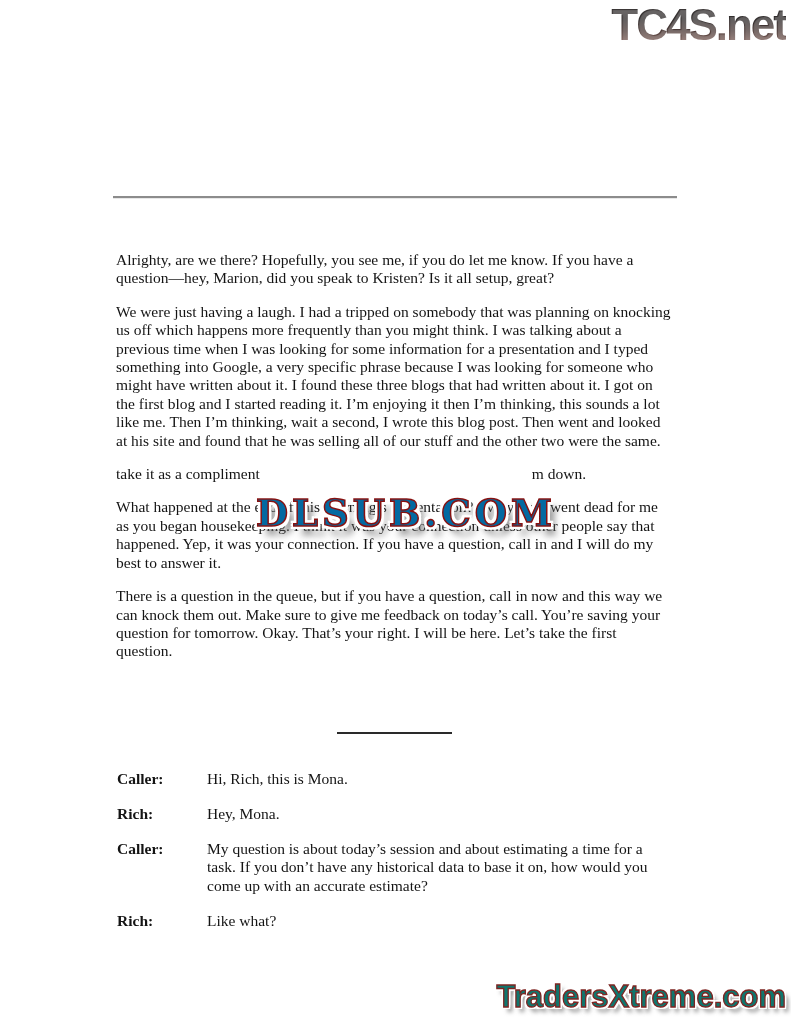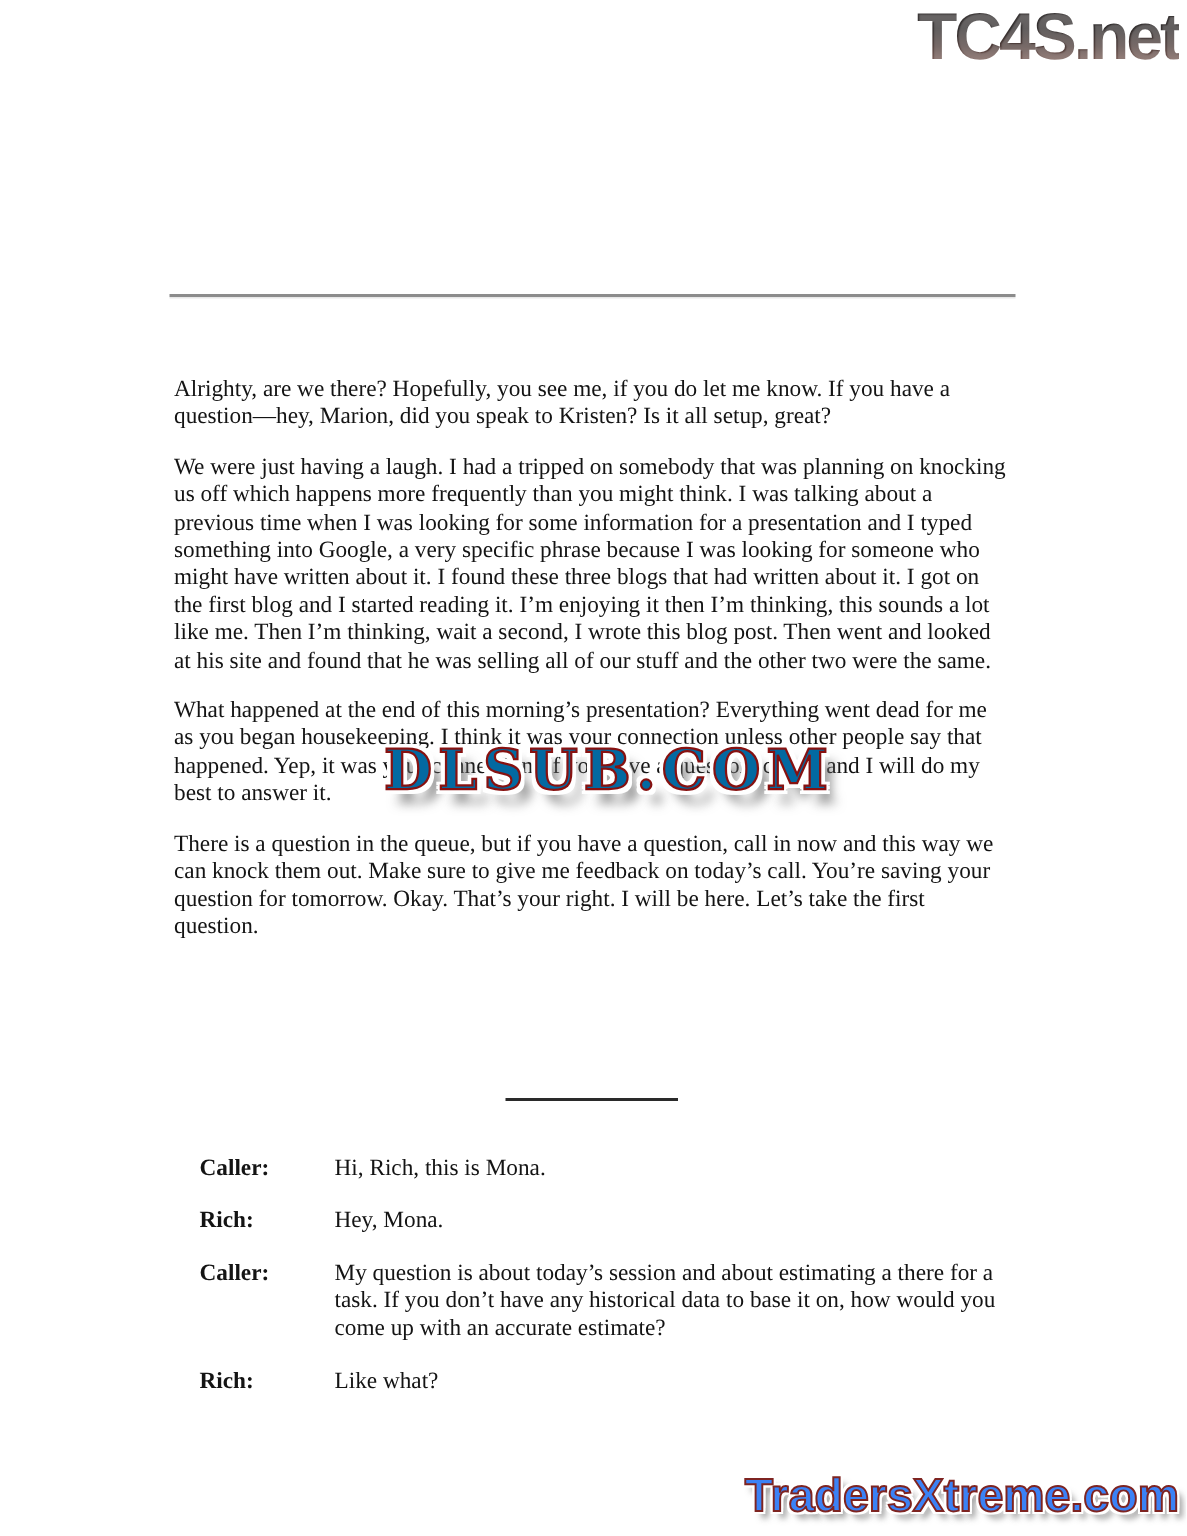--- a/index.html
+++ b/index.html
@@ -58,32 +58,32 @@
     text-shadow:
       -3px 0 0 #fff, 3px 0 0 #fff, 0 -3px 0 #fff, 0 3px 0 #fff,
       -2px -2px 0 #fff, 2px -2px 0 #fff, -2px 2px 0 #fff, 2px 2px 0 #fff,
       -3px -3px 0 #fff, 3px -3px 0 #fff, -3px 3px 0 #fff, 3px 3px 0 #fff,
       7px 9px 7px rgba(110,110,110,0.8);
   }
 
   
   .dialogue{
     position:absolute; top:770px; left:117px; width:580px;
-    font-size:15.5px; line-height:18.4px;margin-left:16px;
+    font-size:15.5px; line-height:18.4px;
   }
   .turn{margin:0 0 16.5px 0; display:flex; align-items:flex-start;}
   .speaker{font-weight:bold; width:90px; flex:0 0 90px;}
   .speech{width:472px;}
 
   
   .tx-logo{
     position:absolute; top:979px; right:5px;
     font-family:"Liberation Sans", sans-serif;
     font-weight:bold; font-size:31px; letter-spacing:0px;
-    color:#3b82f6;
+    color:#0f766e;
     -webkit-text-stroke:1.3px #7e2421;
     text-shadow:
       -2px 0 0 #fff, 2px 0 0 #fff, 0 -2px 0 #fff, 0 2px 0 #fff,
       -2px -2px 0 #fff, 2px -2px 0 #fff, -2px 2px 0 #fff, 2px 2px 0 #fff,
       4px 5px 4px rgba(130,130,130,0.85);
     margin-left: 24px;
   }
 </style>
 </head>
 <body>
@@ -100,20 +100,23 @@
 question—hey, Marion, did you speak to Kristen? Is it all setup, great?</p>
     <p class="para lines">We were just having a laugh. I had a tripped on somebody that was planning on knocking
 us off which happens more frequently than you might think. I was talking about a
 previous time when I was looking for some information for a presentation and I typed
 something into Google, a very specific phrase because I was looking for someone who
 might have written about it. I found these three blogs that had written about it. I got on
 the first blog and I started reading it. I’m enjoying it then I’m thinking, this sounds a lot
 like me. Then I’m thinking, wait a second, I wrote this blog post. Then went and looked
 at his site and found that he was selling all of our stuff and the other two were the same.</p>
     <div class="para">
+      <div class="obsline">
+        <span>take it as a compliment</span><span class="obscured-gap"></span><span>m down.</span>
+      </div>
     </div>
     <p class="para lines">What happened at the end of this morning’s presentation? Everything went dead for me
 as you began housekeeping. I think it was your connection unless other people say that
 happened. Yep, it was your connection. If you have a question, call in and I will do my
 best to answer it.</p>
     <p class="para lines">There is a question in the queue, but if you have a question, call in now and this way we
 can knock them out. Make sure to give me feedback on today’s call. You’re saving your
 question for tomorrow. Okay. That’s your right. I will be here. Let’s take the first
 question.</p>
   </div>
@@ -126,21 +129,21 @@
     <div class="turn">
       <span class="speaker">Caller:</span>
       <div class="speech">Hi, Rich, this is Mona.</div>
     </div>
     <div class="turn">
       <span class="speaker">Rich:</span>
       <div class="speech">Hey, Mona.</div>
     </div>
     <div class="turn">
       <span class="speaker">Caller:</span>
-      <div class="speech lines">My question is about today’s session and about estimating a there for a
+      <div class="speech lines">My question is about today’s session and about estimating a time for a
 task. If you don’t have any historical data to base it on, how would you
 come up with an accurate estimate?</div>
     </div>
     <div class="turn">
       <span class="speaker">Rich:</span>
       <div class="speech">Like what?</div>
     </div>
   </div>
 
   <div class="tx-logo">TradersXtreme.com</div>

